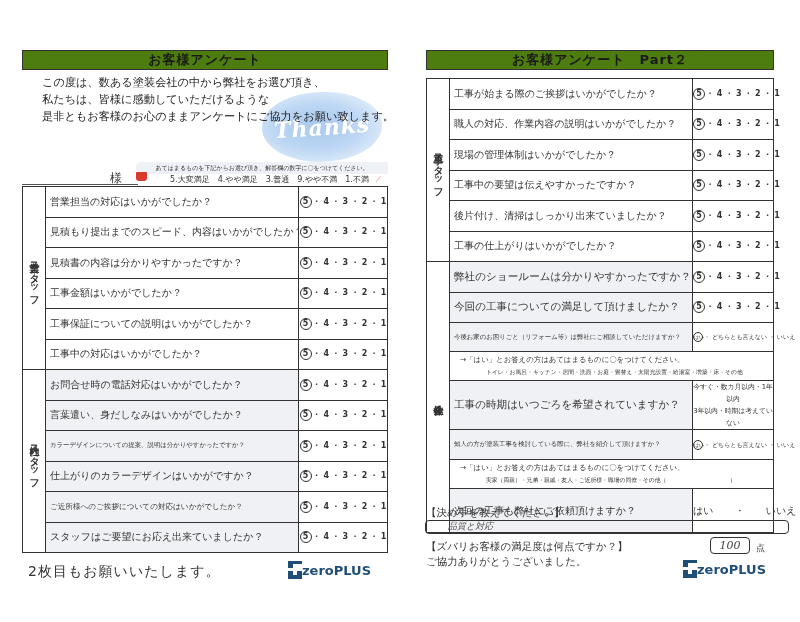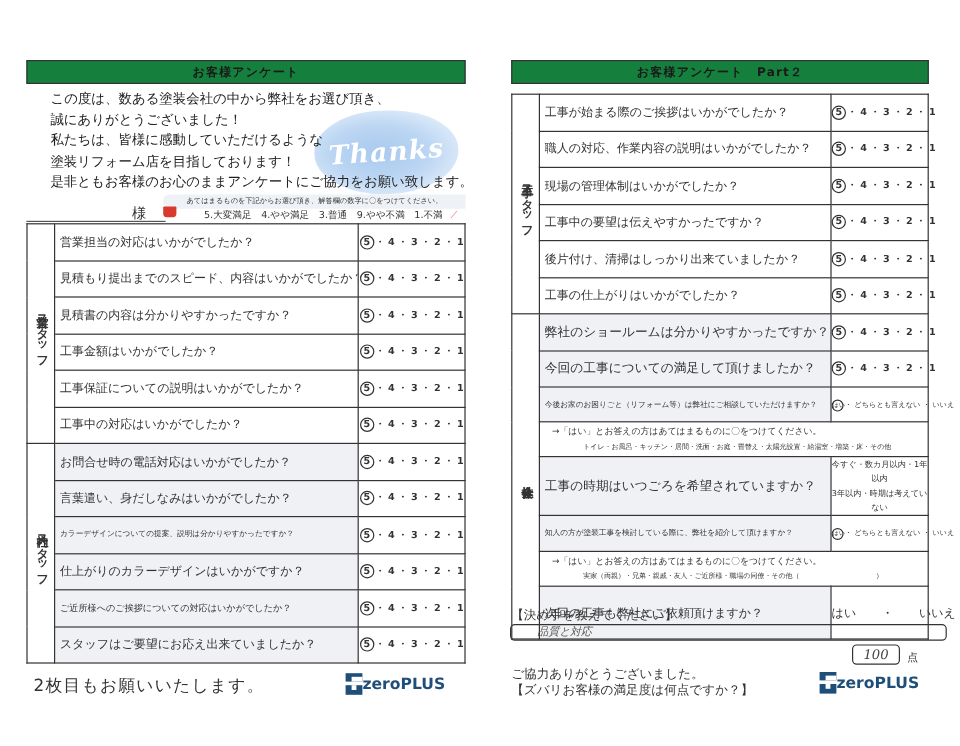--- a/index.html
+++ b/index.html
@@ -5,23 +5,23 @@
   * { box-sizing: border-box; margin: 0; padding: 0; }
   html, body { width: 800px; height: 622px; background: #ffffff; overflow: hidden; }
   body { font-family: "DejaVu Sans", "Liberation Sans", sans-serif; color: #222; position: relative; }
 
   .page { position: absolute; top: 0; }
   .page.left { left: 0; width: 400px; }
   .page.right { left: 400px; width: 400px; }
 
   .title-bar {
     position: absolute; height: 20px;
-    border: 1.5px solid #333; background: #15803d;
+    border: 1.5px solid #333; background: #4d7c0f;
     display: flex; align-items: center; justify-content: center;
-    font-size: 10px; font-weight: bold; color: #1a1a1a; letter-spacing: 1px;
+    font-size: 13px; font-weight: bold; color: #1a1a1a; letter-spacing: 1px;
   }
   .left .title-bar { left: 22px; top: 50px; width: 366px; }
   .right .title-bar { left: 26px; top: 50px; width: 348px; }
 
   .intro { position: absolute; left: 42px; top: 74px; font-size: 11.2px; line-height: 17.2px; color: #222; }
   .intro div { white-space: nowrap; }
 
   .thanks {
     position: absolute; left: 262px; top: 92px; width: 120px; height: 70px;
     border-radius: 50% 46% 52% 48%;
@@ -90,44 +90,42 @@
 
   .decide-label { position: absolute; left: 426px; top: 506px; font-size: 10.5px; color: #333; }
   .decide-box {
     position: absolute; left: 425px; top: 520px; width: 364px; height: 14px;
     border: 1.5px solid #333; border-radius: 4px;
   }
   .decide-box span {
     position: absolute; left: 22px; top: -1px; font-family: "DejaVu Serif", serif; font-style: italic;
     font-size: 9px; color: #555;
   }
-  .score-label { position: absolute; left: 426px; top: 568px; font-size: 10.5px; color: #333; }
+  .score-label { position: absolute; left: 426px; top: 540px; font-size: 10.5px; color: #333; }
   .thanks-note { position: absolute; left: 426px; top: 555px; font-size: 10.5px; color: #333; }
   .score-box {
     position: absolute; left: 710px; top: 537px; width: 40px; height: 17px;
     border: 1.5px solid #333; border-radius: 4px;
     font-family: "DejaVu Serif", serif; font-style: italic; font-size: 11px; color: #444; text-align: center; line-height: 15px;
   }
   .score-unit { position: absolute; left: 756px; top: 542px; font-size: 9px; color: #333; }
 </style>
 </head>
 <body>
 
 <div class="page left">
   <div class="title-bar">お客様アンケート</div>
 
   <div class="thanks">
     <span>Thanks</span>
   </div>
 
   <div class="intro">
     <div>この度は、数ある塗装会社の中から弊社をお選び頂き、</div>
-    <div>誠にありがとうございました！</div>
     <div>私たちは、皆様に感動していただけるような</div>
-    <div>塗装リフォーム店を目指しております！</div>
     <div>是非ともお客様のお心のままアンケートにご協力をお願い致します。</div>
   </div>
 
   <div class="instruction">あてはまるものを下記からお選び頂き、解答欄の数字に〇をつけてください。</div>
   <div class="sama">様</div>
   <div class="sama-line"></div>
   <div class="bucket"></div>
   <div class="scale"><span>5.大変満足　4.やや満足　3.普通　9.やや不満　1.不満</span> <span class="mark">⟋</span></div>
 
   <table class="q">

